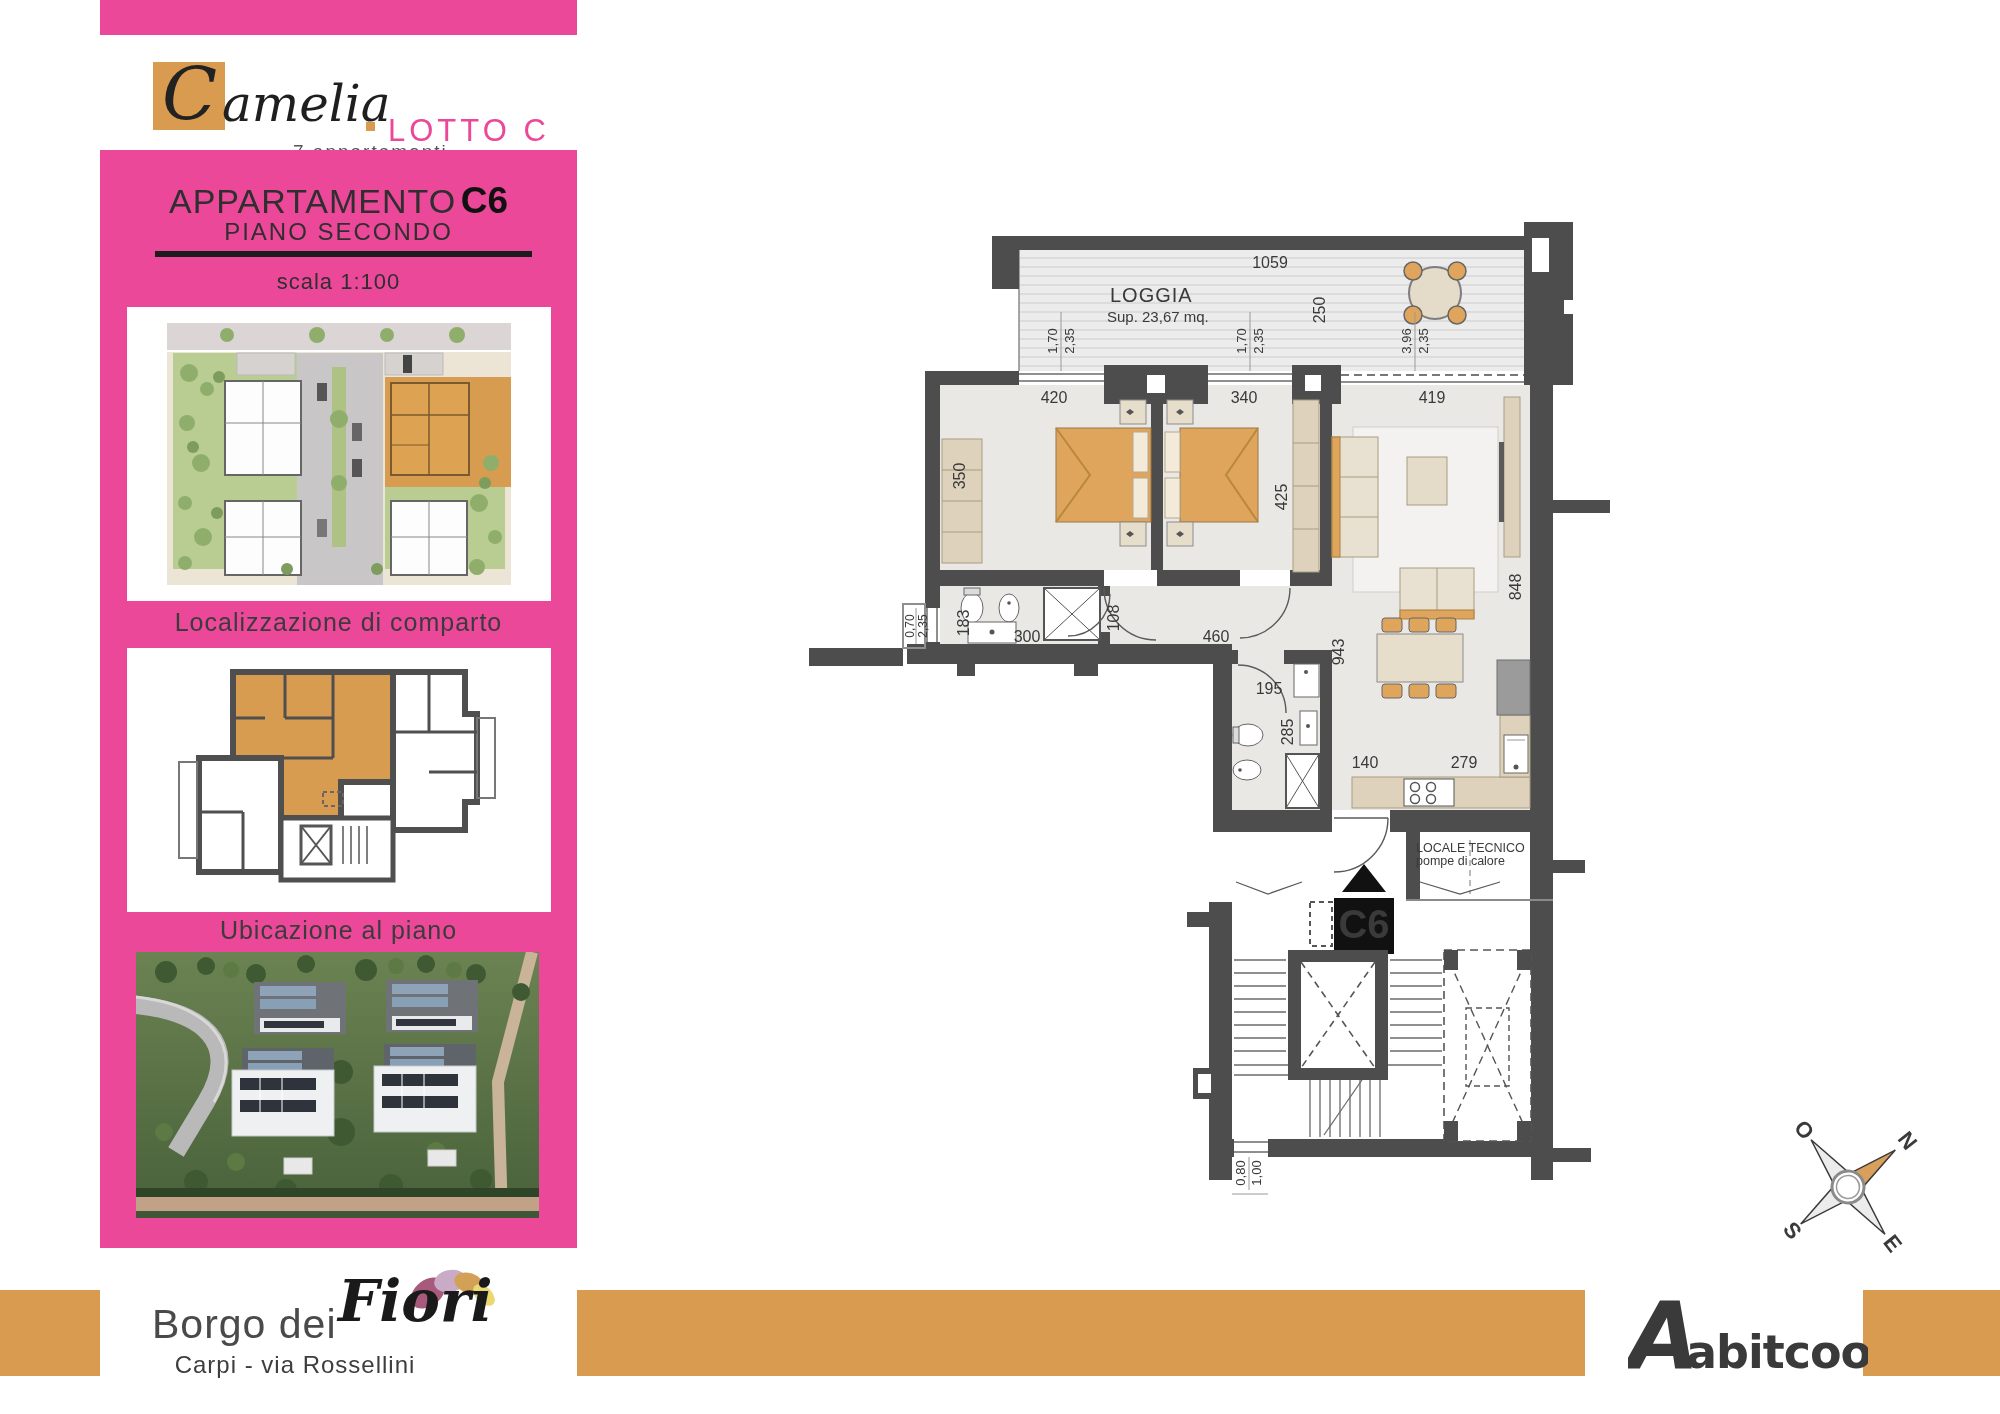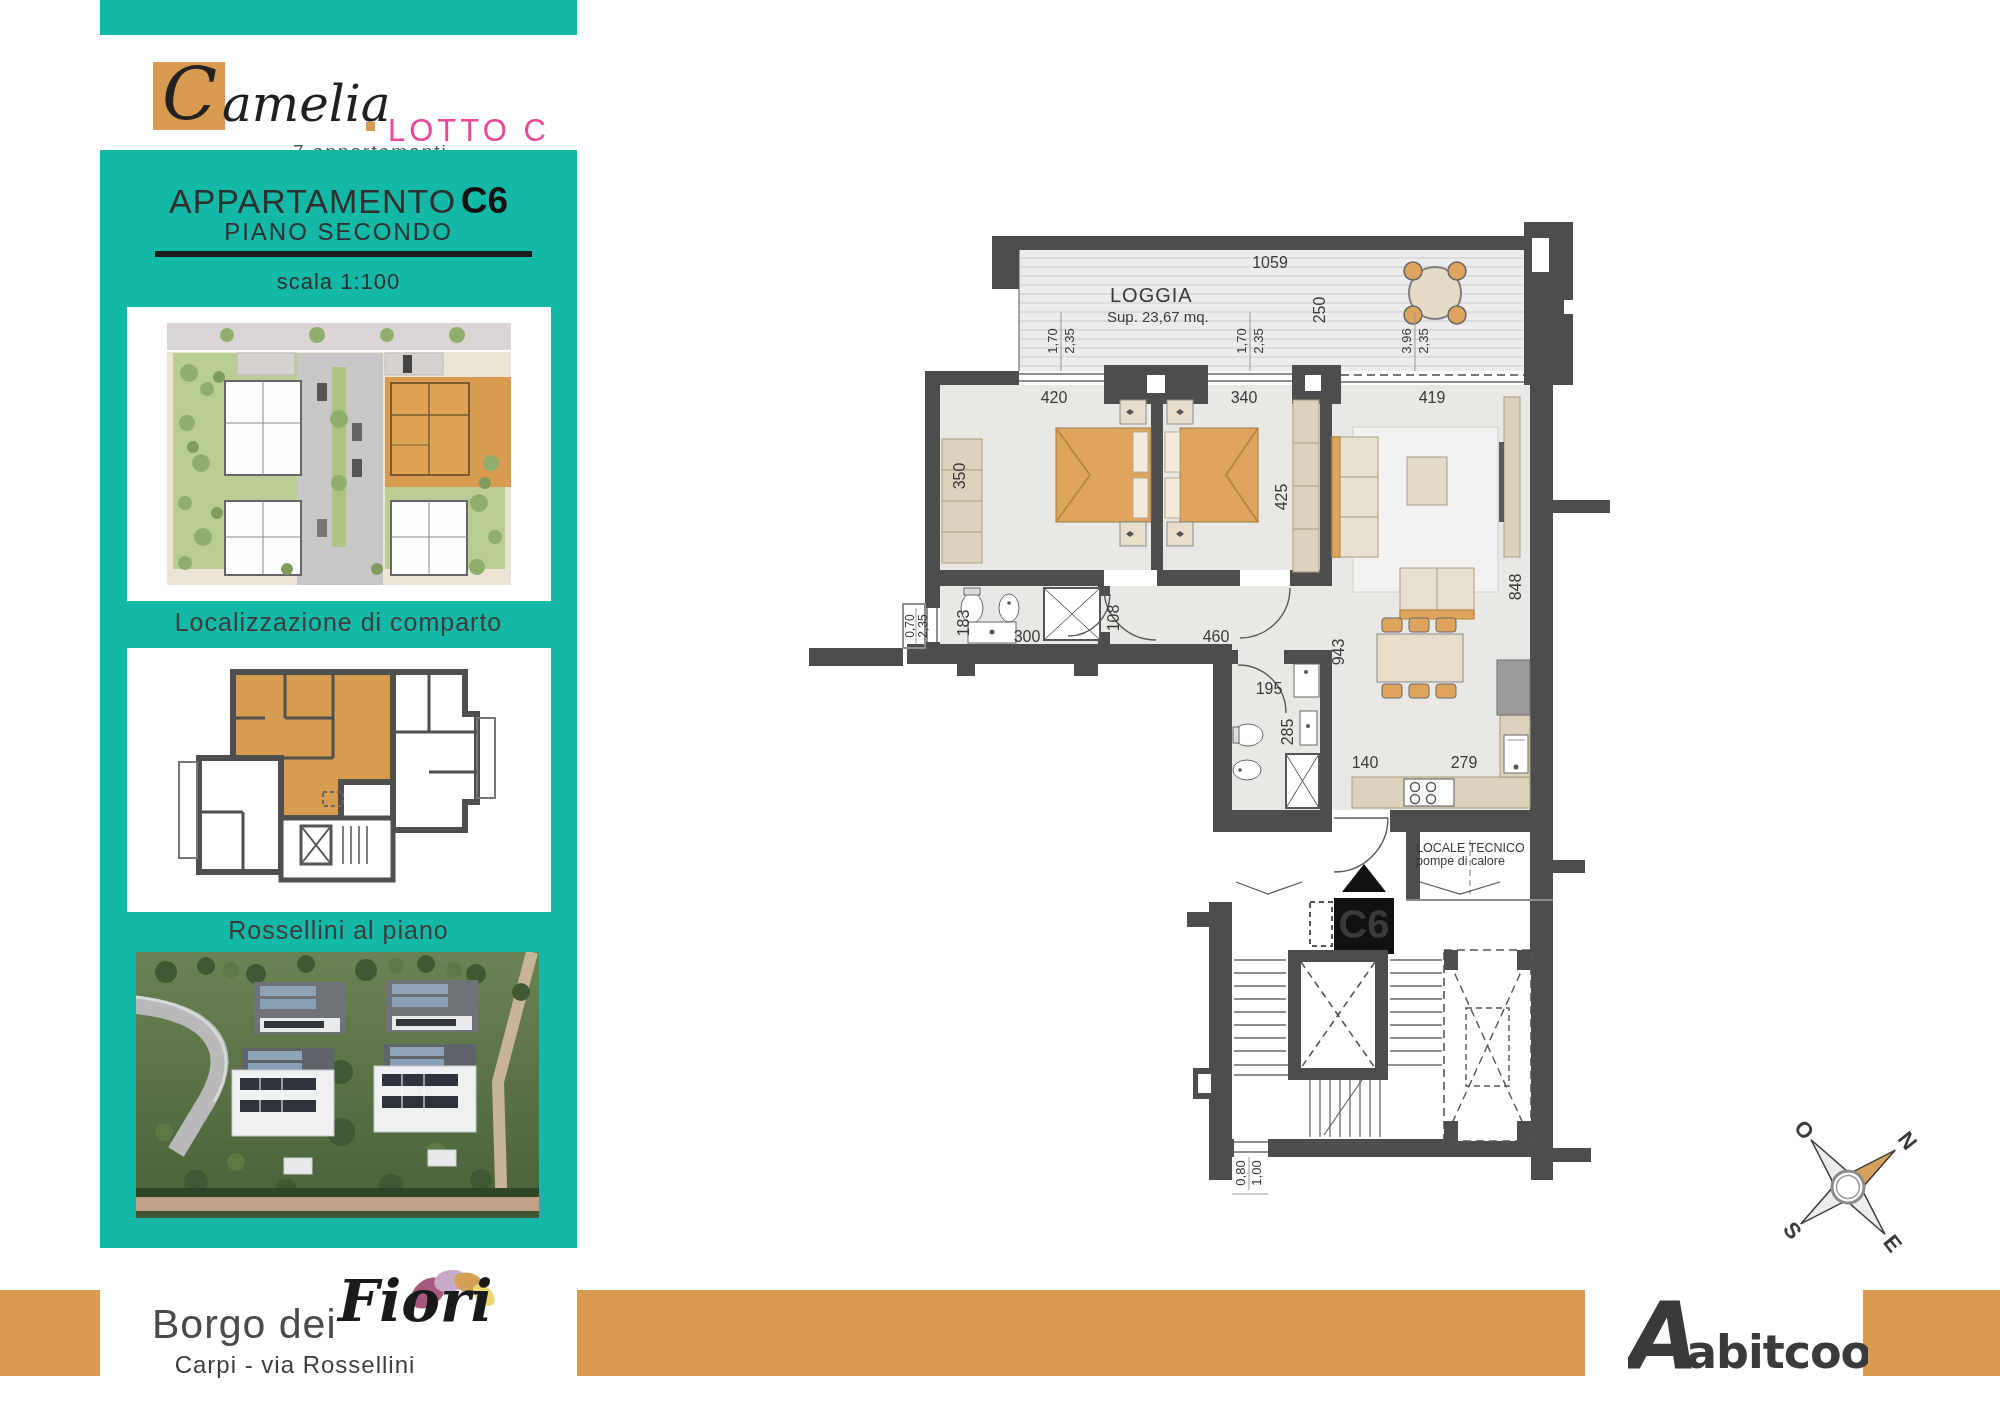--- a/index.html
+++ b/index.html
@@ -1,19 +1,19 @@
 <!DOCTYPE html>
 <html><head>
 <meta charset="utf-8">
 <style>
   html,body{margin:0;padding:0;background:#fff;}
   .page{position:relative;width:2000px;height:1414px;background:#fff;overflow:hidden;
         font-family:"Liberation Sans",sans-serif;}
   .abs{position:absolute;}
-  .beige{background:#14b8a6;}
+  .beige{background:#ec4899;}
   .orange{background:#d89b4f;}
   .center{text-align:center;}
   .title-line{font-size:34px;letter-spacing:1px;color:#2f2f2f;font-weight:400;}
   .title-unit{font-weight:700;font-size:37px;color:#111;}
   .subtitle{font-size:24px;letter-spacing:2px;color:#2f2f2f;}
   .scaletxt{font-size:22px;letter-spacing:1px;color:#2f2f2f;}
   .caption{font-size:25px;letter-spacing:1px;color:#3b3b3b;}
   .whitepanel{background:#fff;}
   .script{font-family:"DejaVu Serif",serif;font-style:italic;}
   svg text{font-family:"Liberation Sans",sans-serif;fill:#3a3a3a;}
@@ -147,21 +147,21 @@
         <line x1="158" y1="164" x2="128" y2="202" stroke="#555" stroke-width="2"></line>
         <g stroke="#555" stroke-width="1.5">
           <line x1="170" y1="164" x2="170" y2="202"></line>
             <line x1="178" y1="164" x2="178" y2="202"></line>
           <line x1="186" y1="164" x2="186" y2="202"></line>
             <line x1="194" y1="164" x2="194" y2="202"></line>
         </g>
         <rect x="150" y="130" width="20" height="14" fill="none" stroke="#666" stroke-width="2" stroke-dasharray="4 3"></rect>
       </svg>
     </div>
-    <div class="abs center caption" style="left:0;top:766px;width:477px;">Rossellini al piano</div>
+    <div class="abs center caption" style="left:0;top:766px;width:477px;">Ubicazione al piano</div>
 
     <svg style="position:absolute;left:36px;top:802px;" width="403" height="266" viewBox="0 0 403 266">
       <defs>
         <linearGradient id="grass" x1="0" y1="0" x2="0" y2="1">
           <stop offset="0" stop-color="#6b8252"></stop>
             <stop offset="1" stop-color="#49613a"></stop>
         </linearGradient>
       </defs>
       <rect width="403" height="266" fill="url(#grass)"></rect>
       <path d="M396,0 L362,130 L366,266" stroke="#c9b49a" stroke-width="12" fill="none"></path>

